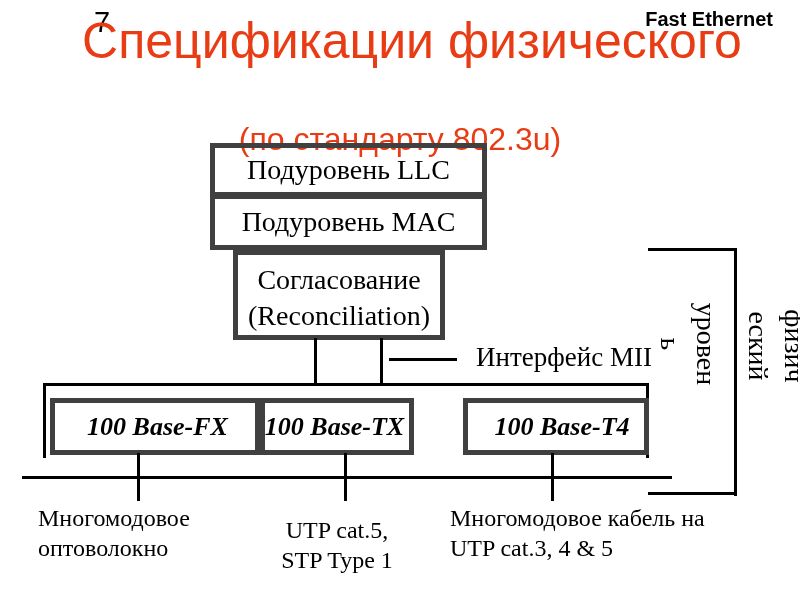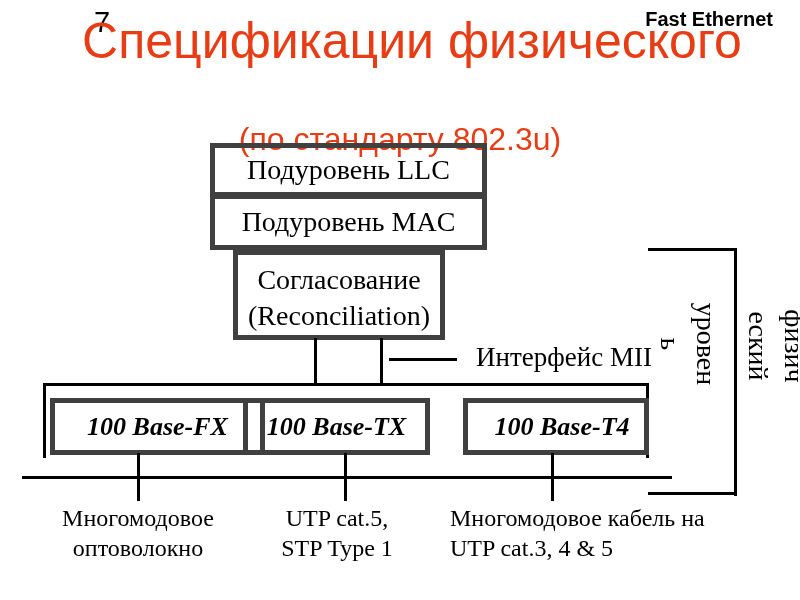--- a/index.html
+++ b/index.html
@@ -23,39 +23,39 @@
 
   #mii-conn-left{left:314px;top:338px;width:3px;height:47px;}
   #mii-conn-right{left:380px;top:338px;width:3px;height:47px;}
   #mii-pointer{left:389px;top:358px;width:68px;height:3px;}
   #mii-label{left:476px;top:342px;font-size:27px;line-height:30px;}
 
   #phy-container{left:43px;top:383px;width:606px;height:75px;border:3px solid #000;
                  border-bottom:none;box-sizing:border-box;}
   .phy-box{top:398px;height:57px;font-size:26px;font-weight:bold;font-style:italic;}
   #phy-box-fx{left:50px;width:215px;}
-  #phy-box-tx{left:243px;width:187px;}
+  #phy-box-tx{left:255px;width:159px;}
   #phy-box-t4{left:463px;width:186px;padding-left:12px;}
 
   .drop{top:453px;width:3px;height:48px;}
   #drop-fx{left:137px;} #drop-tx{left:344px;} #drop-t4{left:551px;}
   #bus-line{left:22px;top:476px;width:650px;height:3px;}
 
   #bracket-top{left:648px;top:248px;width:89px;height:3px;}
   #bracket-right{left:734px;top:248px;width:3px;height:248px;}
   #bracket-bottom{left:648px;top:492px;width:89px;height:3px;}
 
   .vlabel{position:absolute;width:86px;height:72px;font-size:28px;line-height:36px;
           text-align:center;word-break:break-all;transform:rotate(90deg);}
   #side-label-inner{left:645px;top:308px;}
   #side-label-outer{left:733px;top:310px;}
 
   .cable{position:absolute;top:503px;font-size:24px;line-height:30px;}
-  #cable-0{left:38px;width:200px;text-align:center;}
-  #cable-1{left:242px;width:190px;text-align:center;}
+  #cable-0{left:38px;width:200px;text-align:left;}
+  #cable-1{left:242px;width:190px;text-align:center;margin-top:12px;}
   #cable-2{left:450px;width:310px;text-align:left;}
 </style>
 </head>
 <body>
 
 <div id="slide">
 
   <div id="page-number" class="abs sans">7</div>
   <div id="header-label" class="abs sans">Fast Ethernet</div>
 

